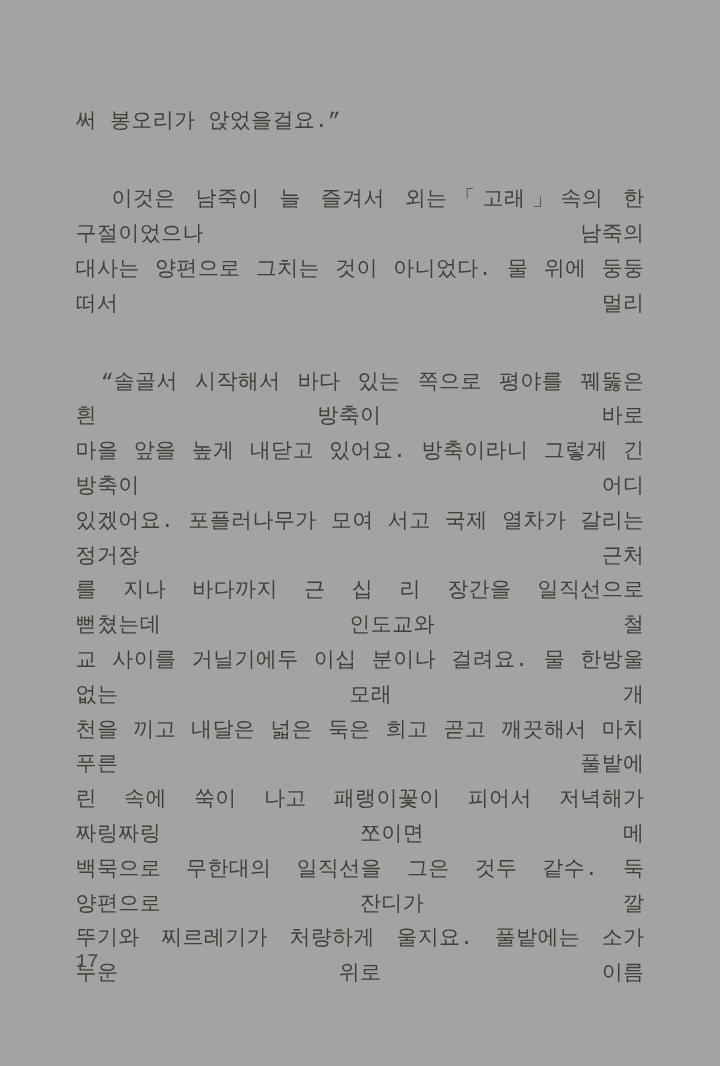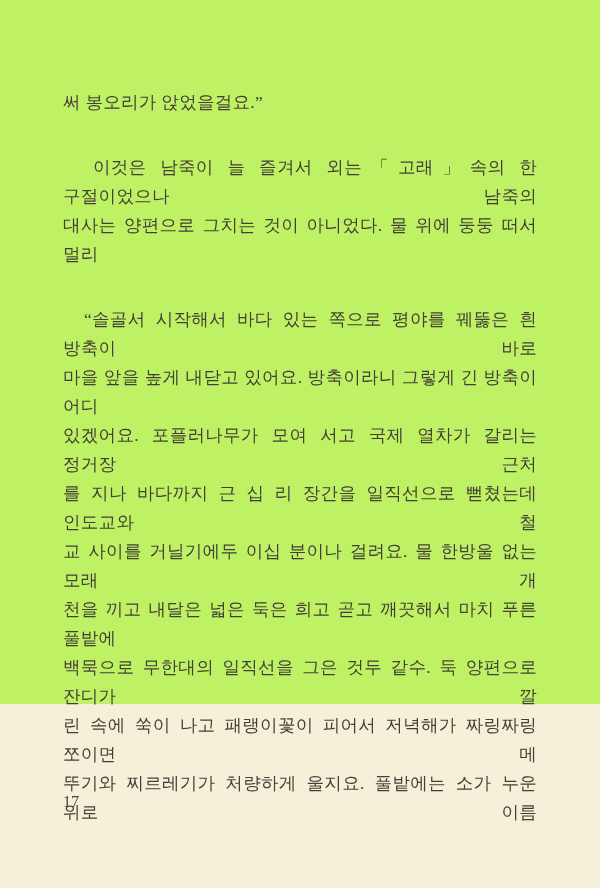--- a/index.html
+++ b/index.html
@@ -8,23 +8,23 @@
   }
   body {
     width: 600px;
     height: 888px;
     background: #f7f0d9;
     overflow: hidden;
   }
   .page {
     position: relative;
     width: 600px;
-    height: 704px;
-    background: #bef264;
-    font-family: Liberation Serif, serif;
+    height: 888px;
+    background: #a3a3a3;
+    font-family: Liberation Mono, monospace;
     color: #433e36;
   }
   .text-block {
     position: absolute;
     left: 63px;
     top: 88px;
     width: 474px;
   }
   .para {
     margin: 0;
@@ -82,21 +82,21 @@
         <div class="line indent-normal">이것은 남죽이 늘 즐겨서 외는「고래」속의 한 구절이었으나 남죽의</div>
         <div class="line">대사는 양편으로 그치는 것이 아니었다. 물 위에 둥둥 떠서 멀리</div>
       </div>
       <div class="para">
         <div class="line indent-quote">“솔골서 시작해서 바다 있는 쪽으로 평야를 꿰뚫은 흰 방축이 바로</div>
         <div class="line">마을 앞을 높게 내닫고 있어요. 방축이라니 그렇게 긴 방축이 어디</div>
         <div class="line">있겠어요. 포플러나무가 모여 서고 국제 열차가 갈리는 정거장 근처</div>
         <div class="line">를 지나 바다까지 근 십 리 장간을 일직선으로 뻗쳤는데 인도교와 철</div>
         <div class="line">교 사이를 거닐기에두 이십 분이나 걸려요. 물 한방울 없는 모래 개</div>
         <div class="line">천을 끼고 내달은 넓은 둑은 희고 곧고 깨끗해서 마치 푸른 풀밭에</div>
+        <div class="line">린 속에 쑥이 나고 패랭이꽃이 피어서 저녁해가 짜링짜링 쪼이면 메</div>
         <div class="line">백묵으로 무한대의 일직선을 그은 것두 같수. 둑 양편으로 잔디가 깔</div>
-        <div class="line">린 속에 쑥이 나고 패랭이꽃이 피어서 저녁해가 짜링짜링 쪼이면 메</div>
         <div class="line">뚜기와 찌르레기가 처량하게 울지요. 풀밭에는 소가 누운 위로 이름</div>
       </div>
     </div>
   <div class="footer">
     <span class="page-number">17</span>
   </div>
 </div>
 
 </body></html>

